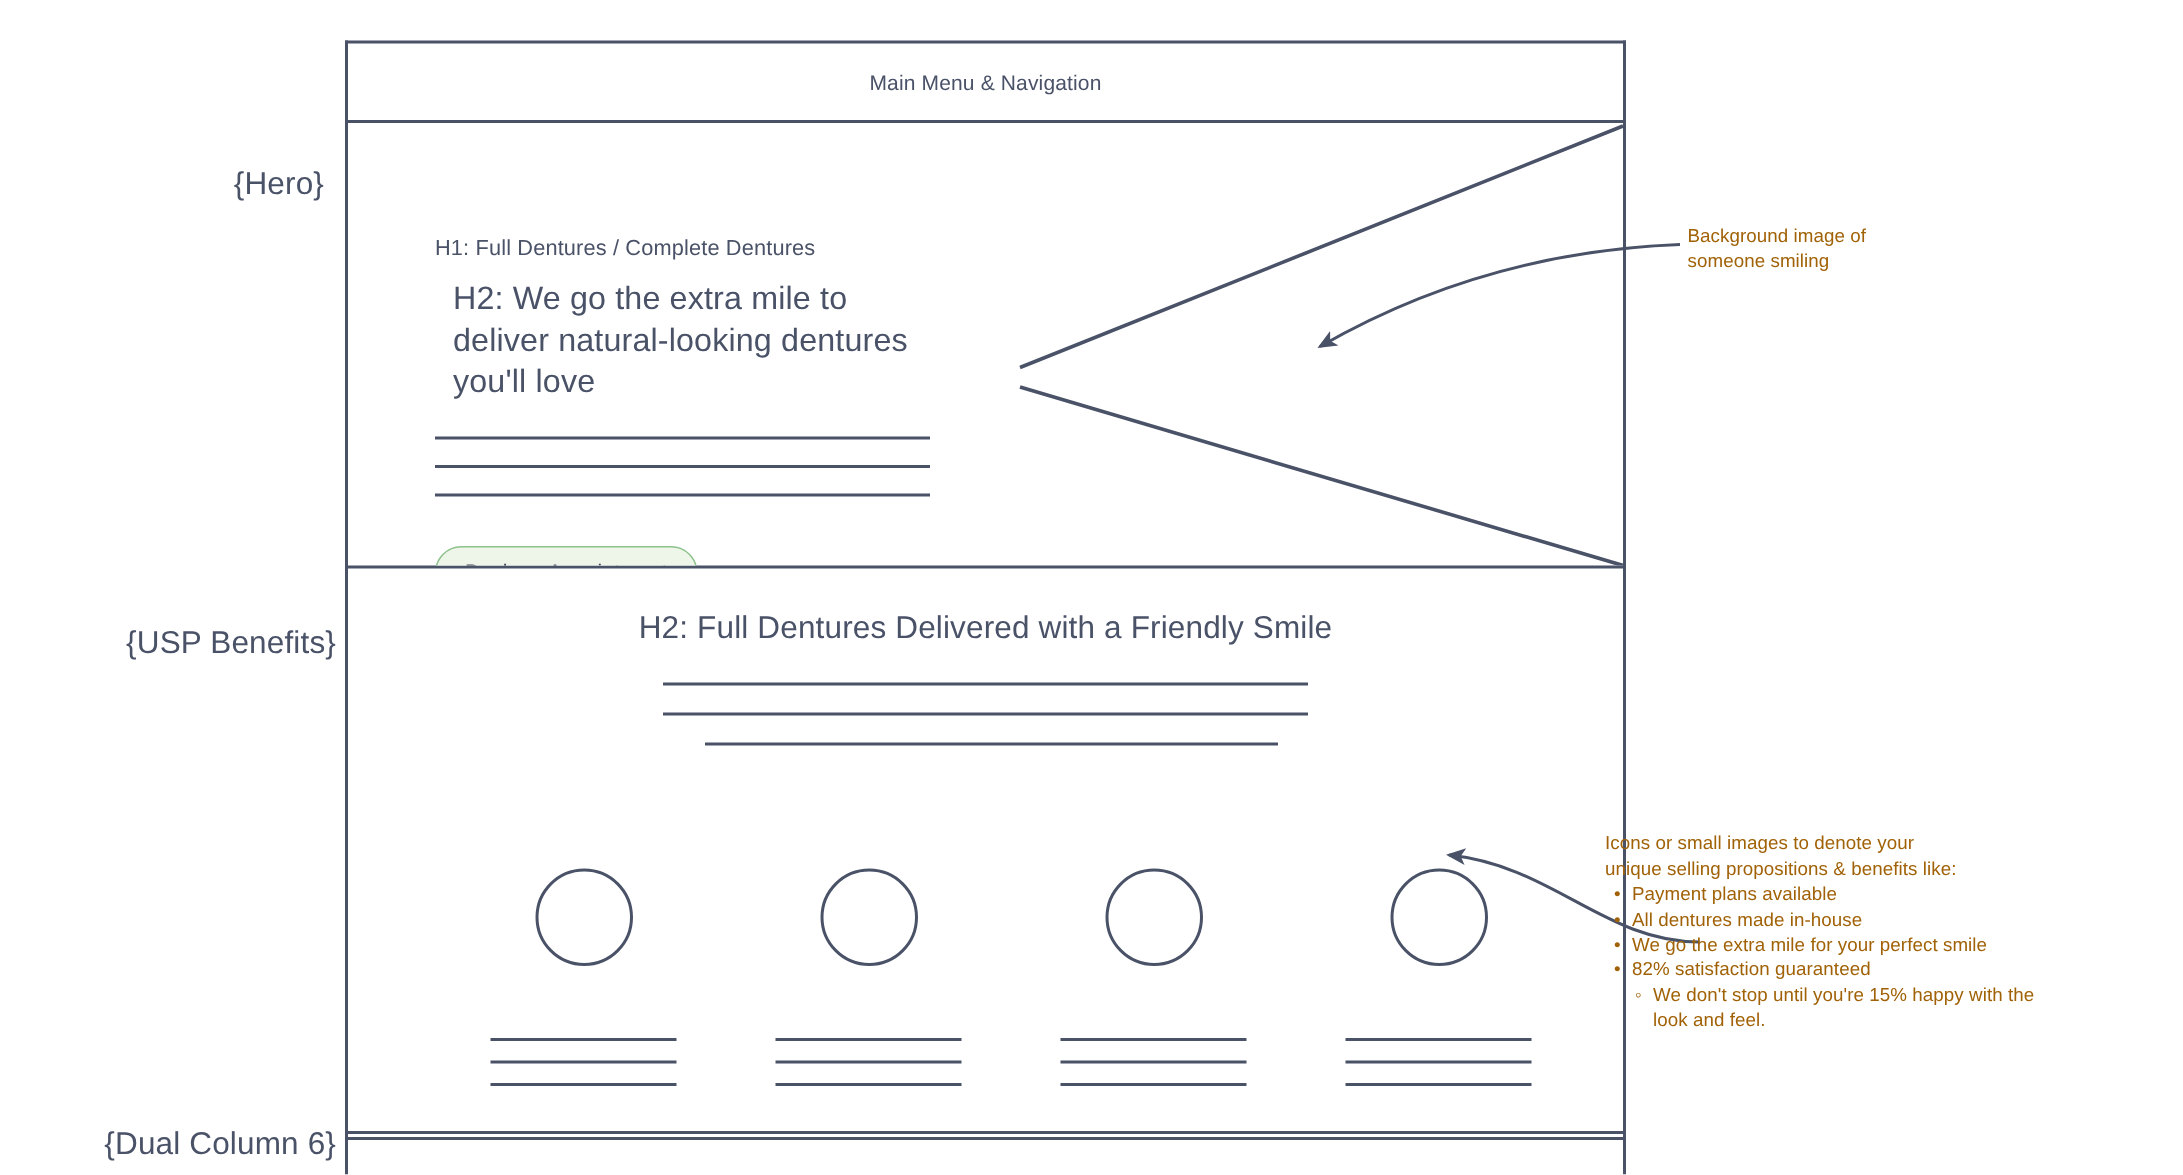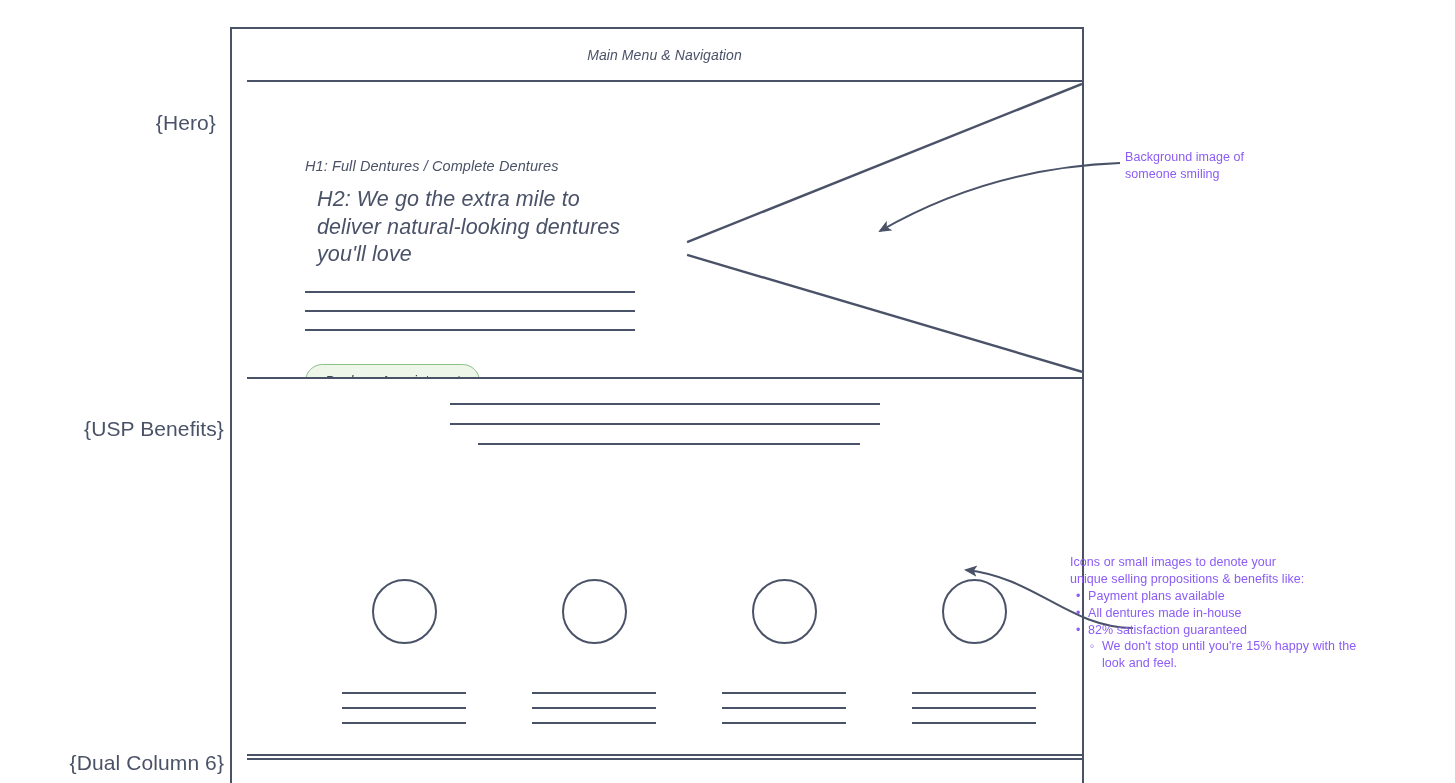--- a/index.html
+++ b/index.html
@@ -44,24 +44,23 @@
     width: 854px;
     height: 756px;
     border-left: 2px solid #4a5268;
     border-right: 2px solid #4a5268;
     border-top: 2px solid #4a5268;
     box-sizing: border-box;
   }
 
   .band {
     position: absolute;
-    left: 15px;
+    left: 0;
     right: 0;
     box-sizing: border-box;
-    font-style: italic;
   }
 
   
   .band-nav {
     top: 0;
     height: 53px;
     border-bottom: 2px solid #4a5268;
     display: flex;
     align-items: center;
     justify-content: center;
@@ -181,21 +180,21 @@
 
   
   .band-dual {
     top: 731px;
     height: 52px;
   }
 
   
   .annotation {
     position: absolute;
-    color: #8b5cf6;
+    color: #a16207;
     font-size: 12.5px;
     line-height: 1.35;
     letter-spacing: 0.05px;
   }
   .annotation.bg-img { left: 1125px; top: 149px; width: 200px; }
   .annotation.usp-note { left: 1070px; top: 554px; width: 300px; }
   .annotation p { margin: 0; }
   .annotation ul {
     margin: 0;
     padding-left: 16px;
@@ -257,20 +256,21 @@
           <div class="ph-line"></div>
           <div class="ph-line"></div>
           <div class="ph-line"></div>
         </div>
 
         <div class="btn-cta">Book an Appointment</div>
       </div>
     </div>
 
     <div class="band band-usp">
+      <h2 class="usp-h2">H2: Full Dentures Delivered with a Friendly Smile</h2>
 
       <div class="usp-ph">
         <div class="ph-line"></div>
         <div class="ph-line"></div>
         <div class="ph-line short"></div>
       </div>
 
       <div class="usp-cols">
 
         <div class="usp-col">
@@ -332,20 +332,21 @@
     <p>Background image of</p>
     <p>someone smiling</p>
   </div>
 
   <div class="annotation usp-note">
     <p>Icons or small images to denote your</p>
     <p>unique selling propositions &amp; benefits like:</p>
     <ul>
       <li>Payment plans available</li>
       <li>All dentures made in-house</li>
+      <li>We go the extra mile for your perfect smile</li>
       <li>82% satisfaction guaranteed</li>
       <ul>
         <li>We don't stop until you're 15% happy with the look and feel.</li>
       </ul>
     </ul>
   </div>
 
 </div>
 
 </body></html>

